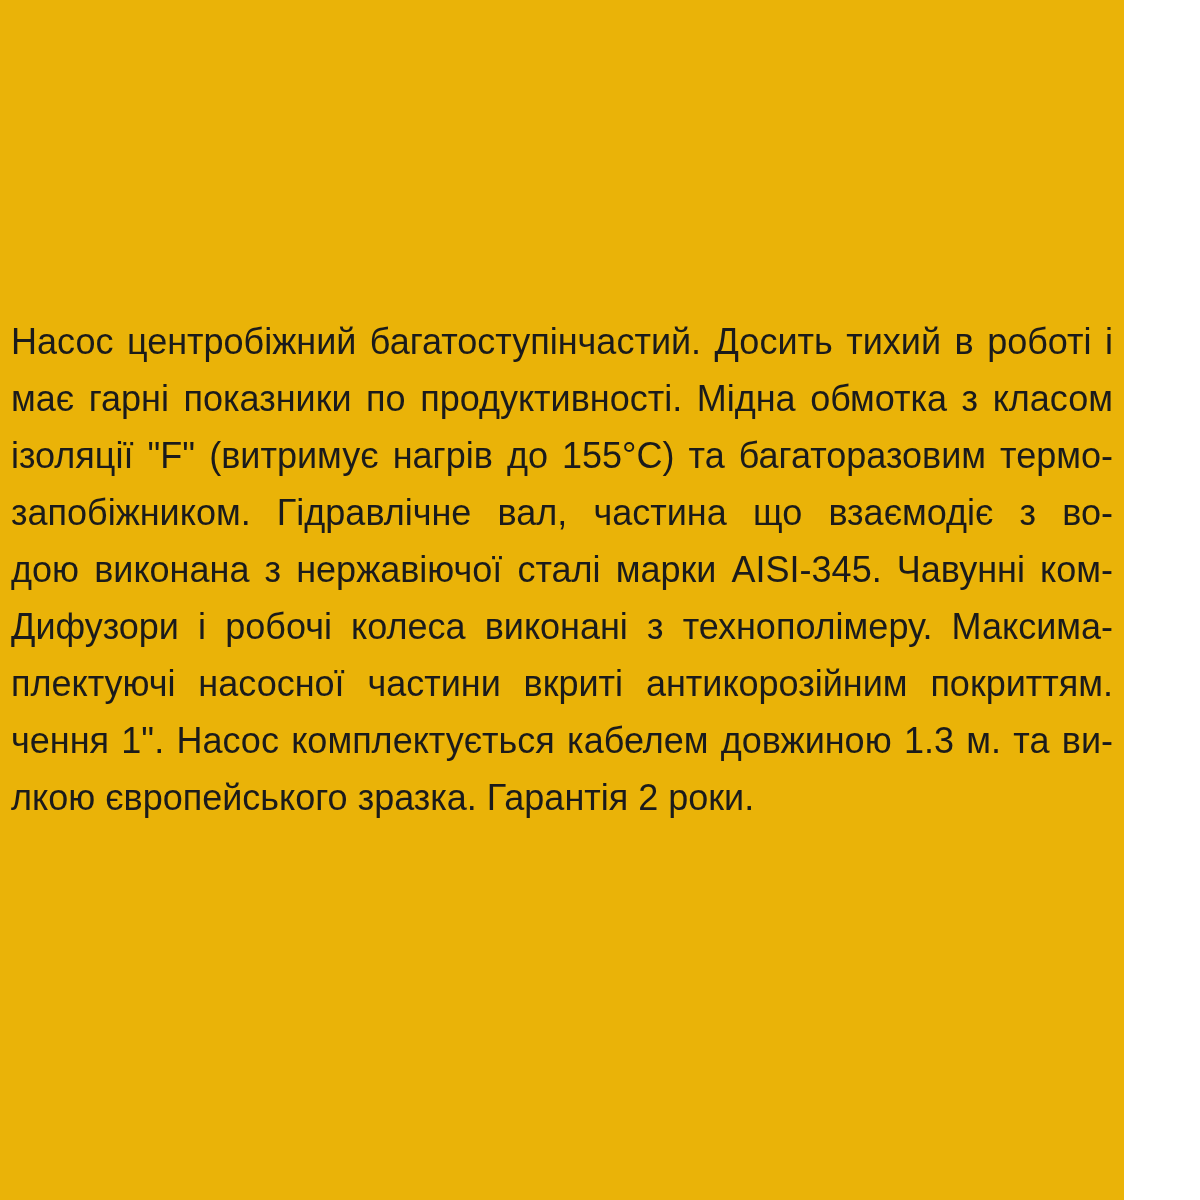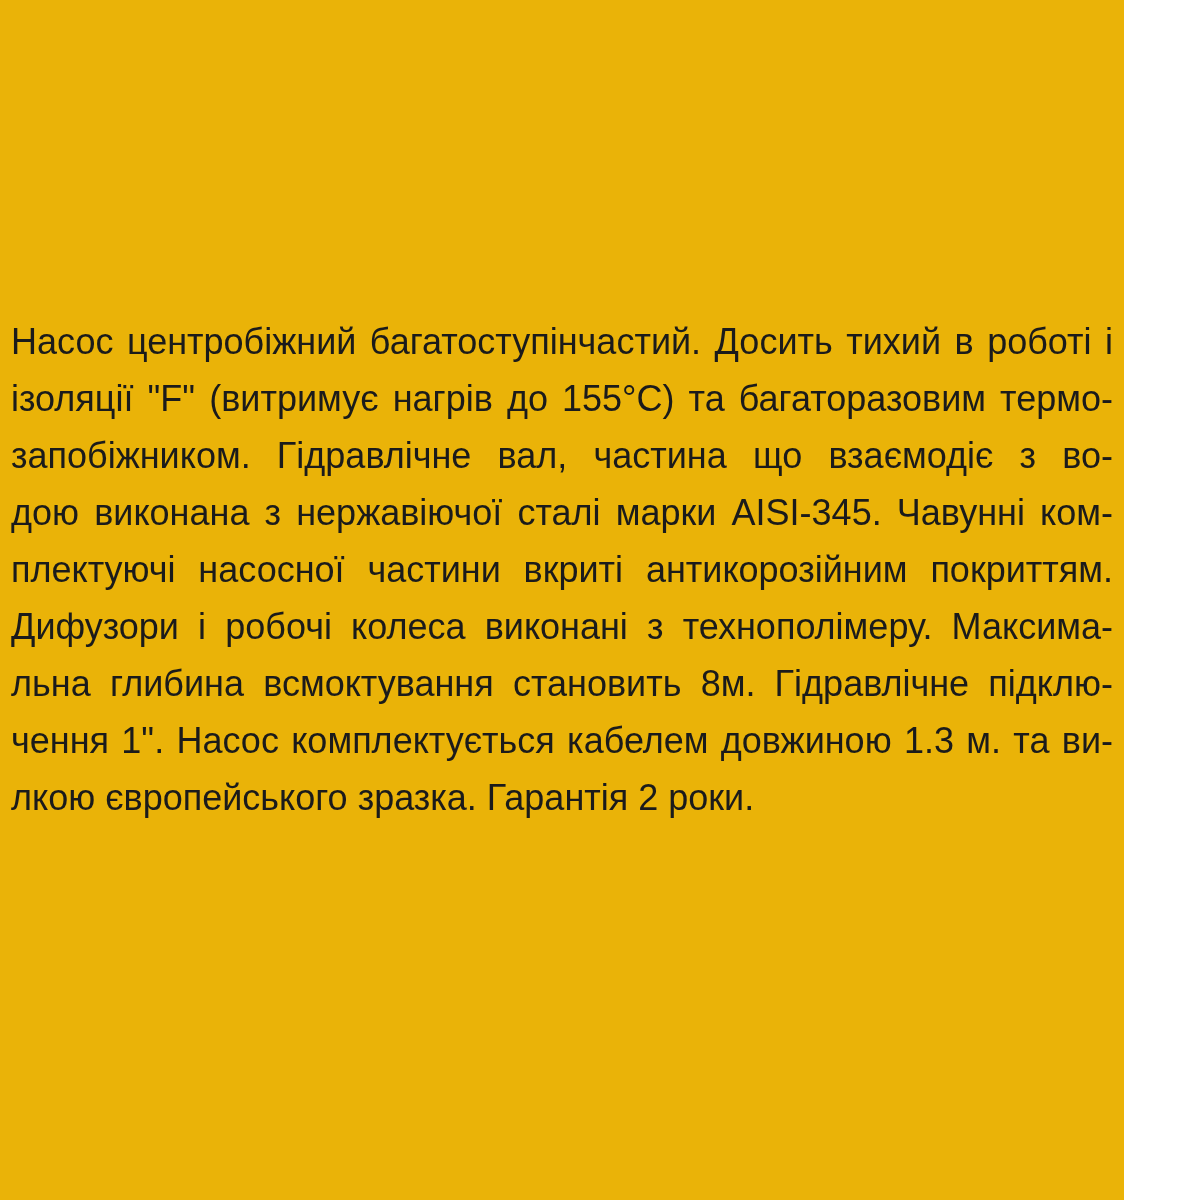--- a/index.html
+++ b/index.html
@@ -36,22 +36,22 @@
     text-align: right;
     text-align-last: left;
   }
 </style>
 </head>
 <body>
 
 <div class="page">
   <div class="description-block">
     <div class="description-line">Насос центробіжний багатоступінчастий. Досить тихий в роботі і</div>
+    <div class="description-line">має гарні показники по продуктивності.  Мідна обмотка з класом</div>
     <div class="description-line">ізоляції "F" (витримує нагрів до 155°С) та багаторазовим термо-</div>
     <div class="description-line">запобіжником. Гідравлічне вал, частина що взаємодіє з во-</div>
     <div class="description-line">дою виконана з нержавіючої сталі марки AISI-345. Чавунні ком-</div>
+    <div class="description-line">Дифузори і робочі колеса виконані з технополімеру. Максима-</div>
     <div class="description-line">плектуючі насосної частини вкриті антикорозійним покриттям.</div>
-    <div class="description-line">Дифузори і робочі колеса виконані з технополімеру. Максима-</div>
-    <div class="description-line">льна глибина всмоктування становить 8м. Гідравлічне підклю-</div>
     <div class="description-line">чення 1". Насос комплектується кабелем довжиною 1.3 м. та ви-</div>
     <div class="description-line last">лкою європейського зразка. Гарантія 2 роки.</div>
   </div>
 </div>
 
 </body></html>

